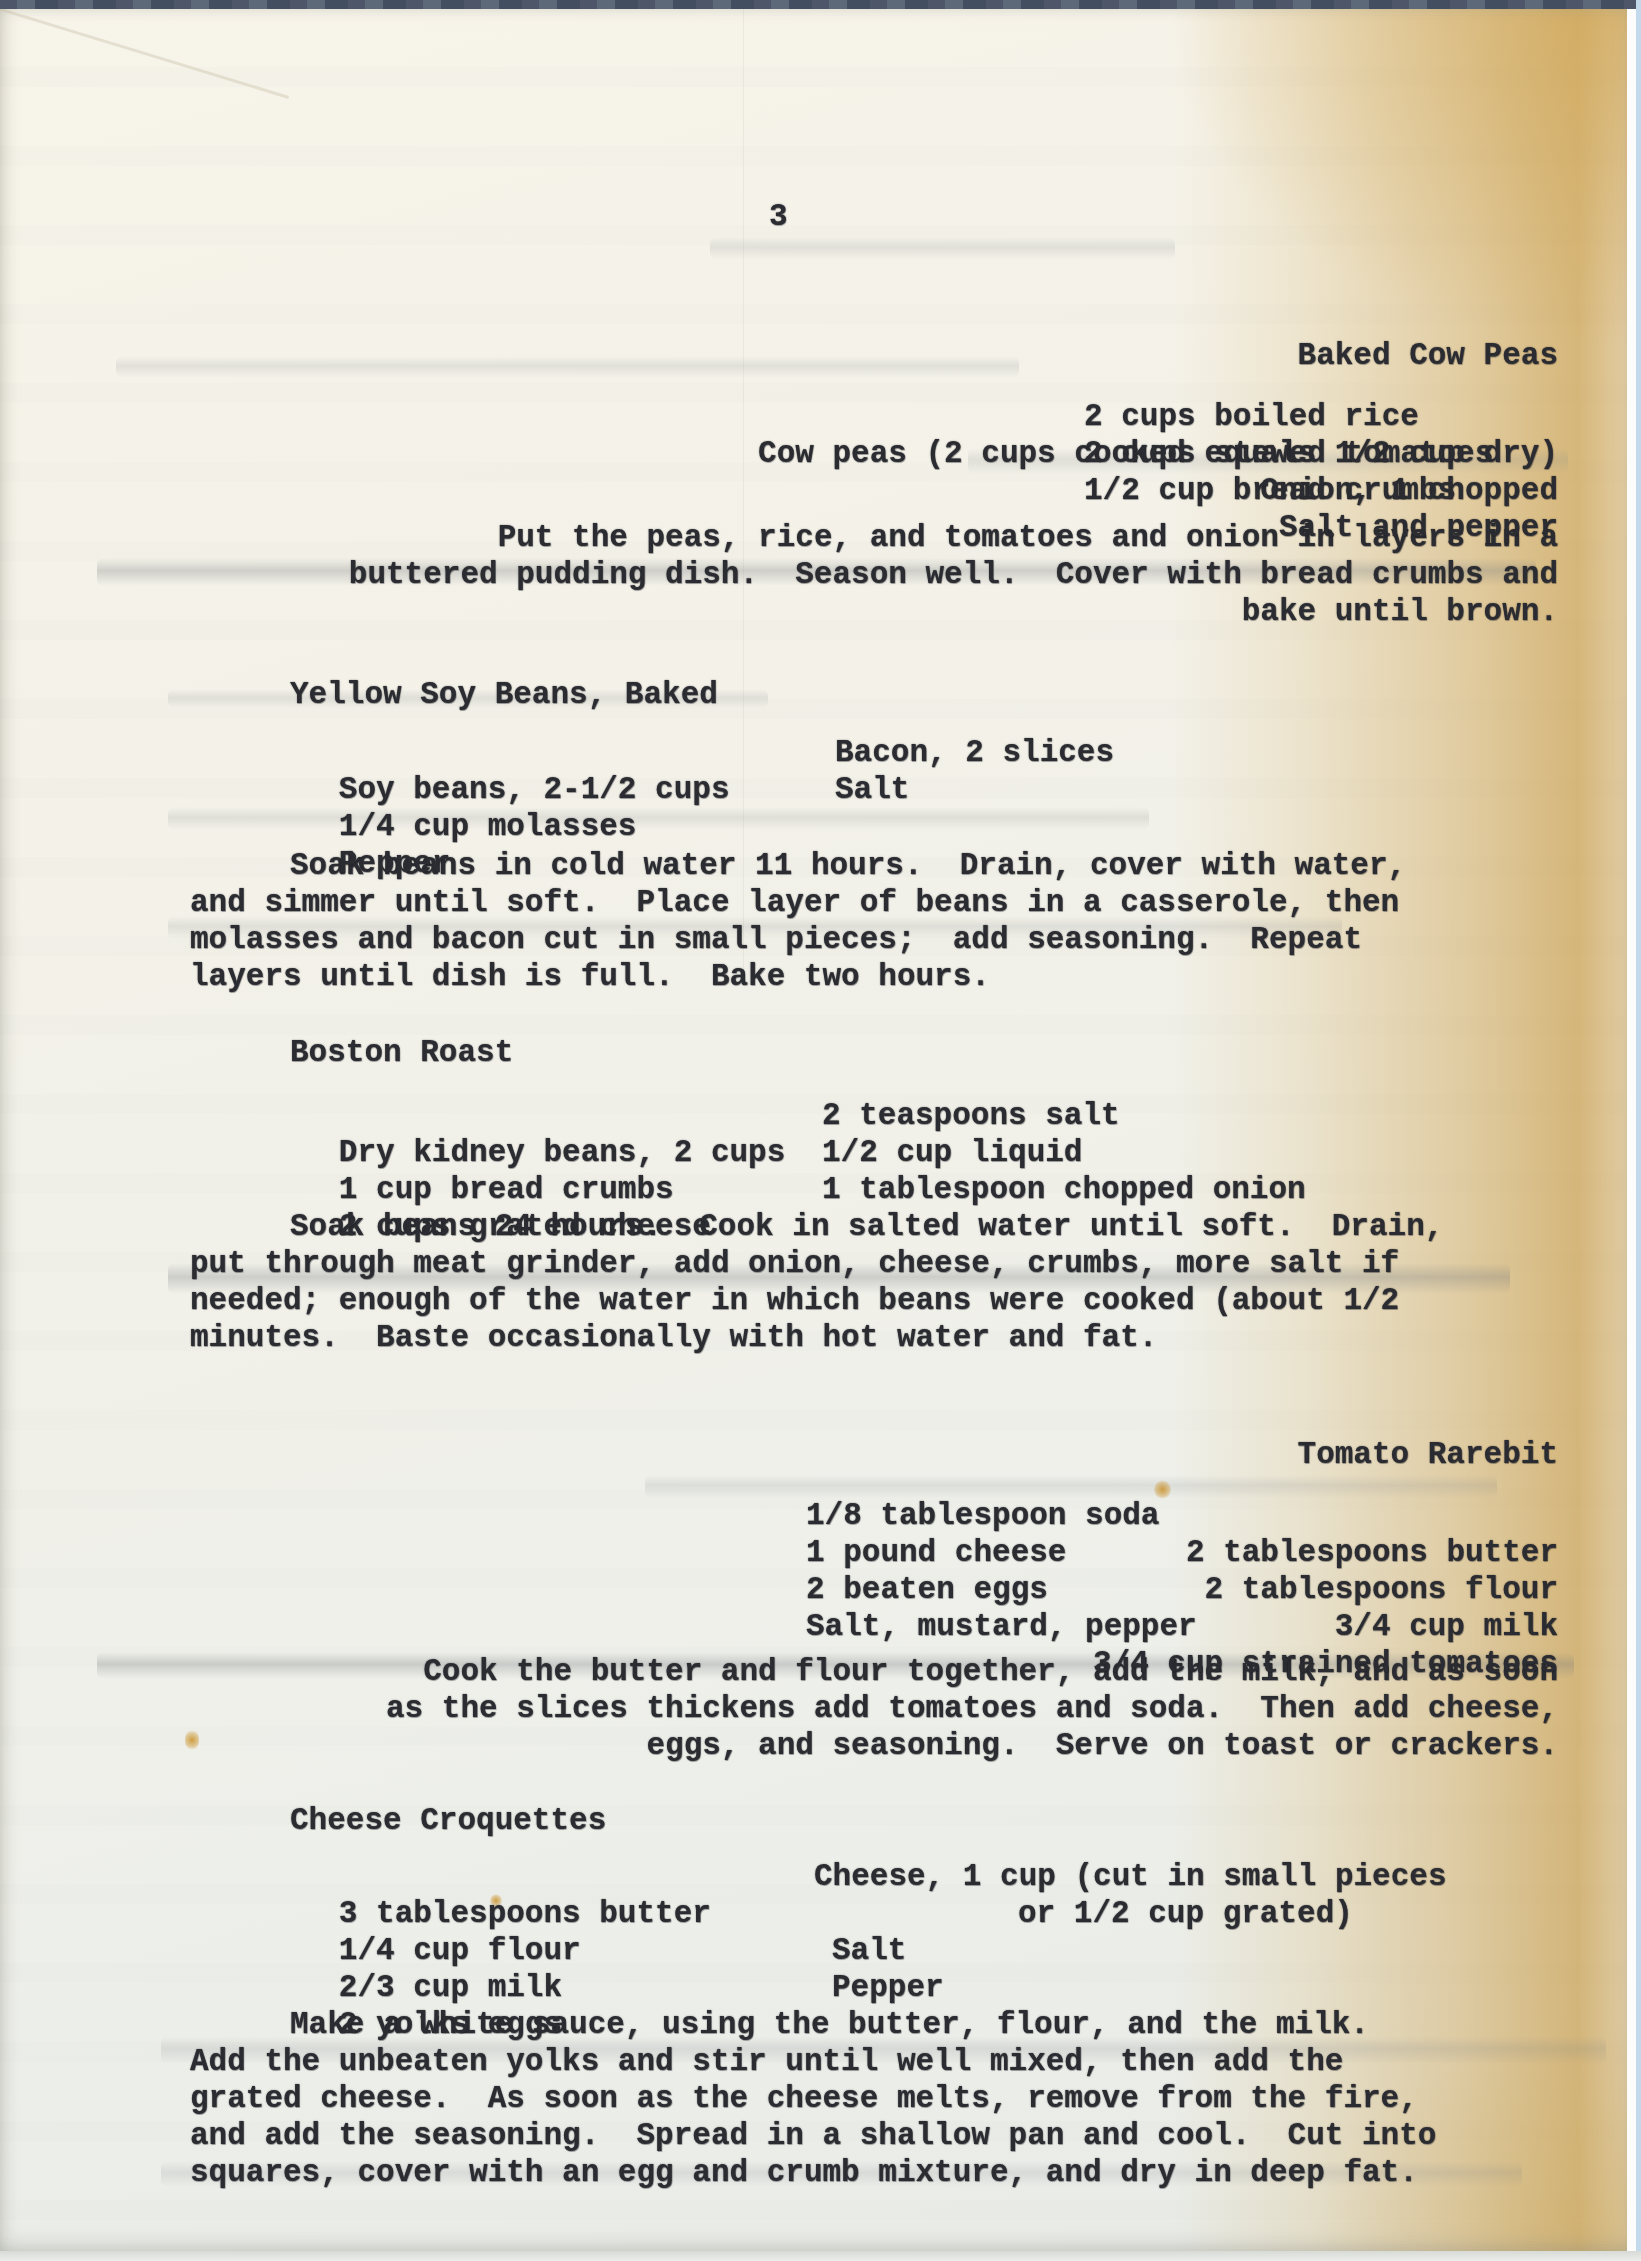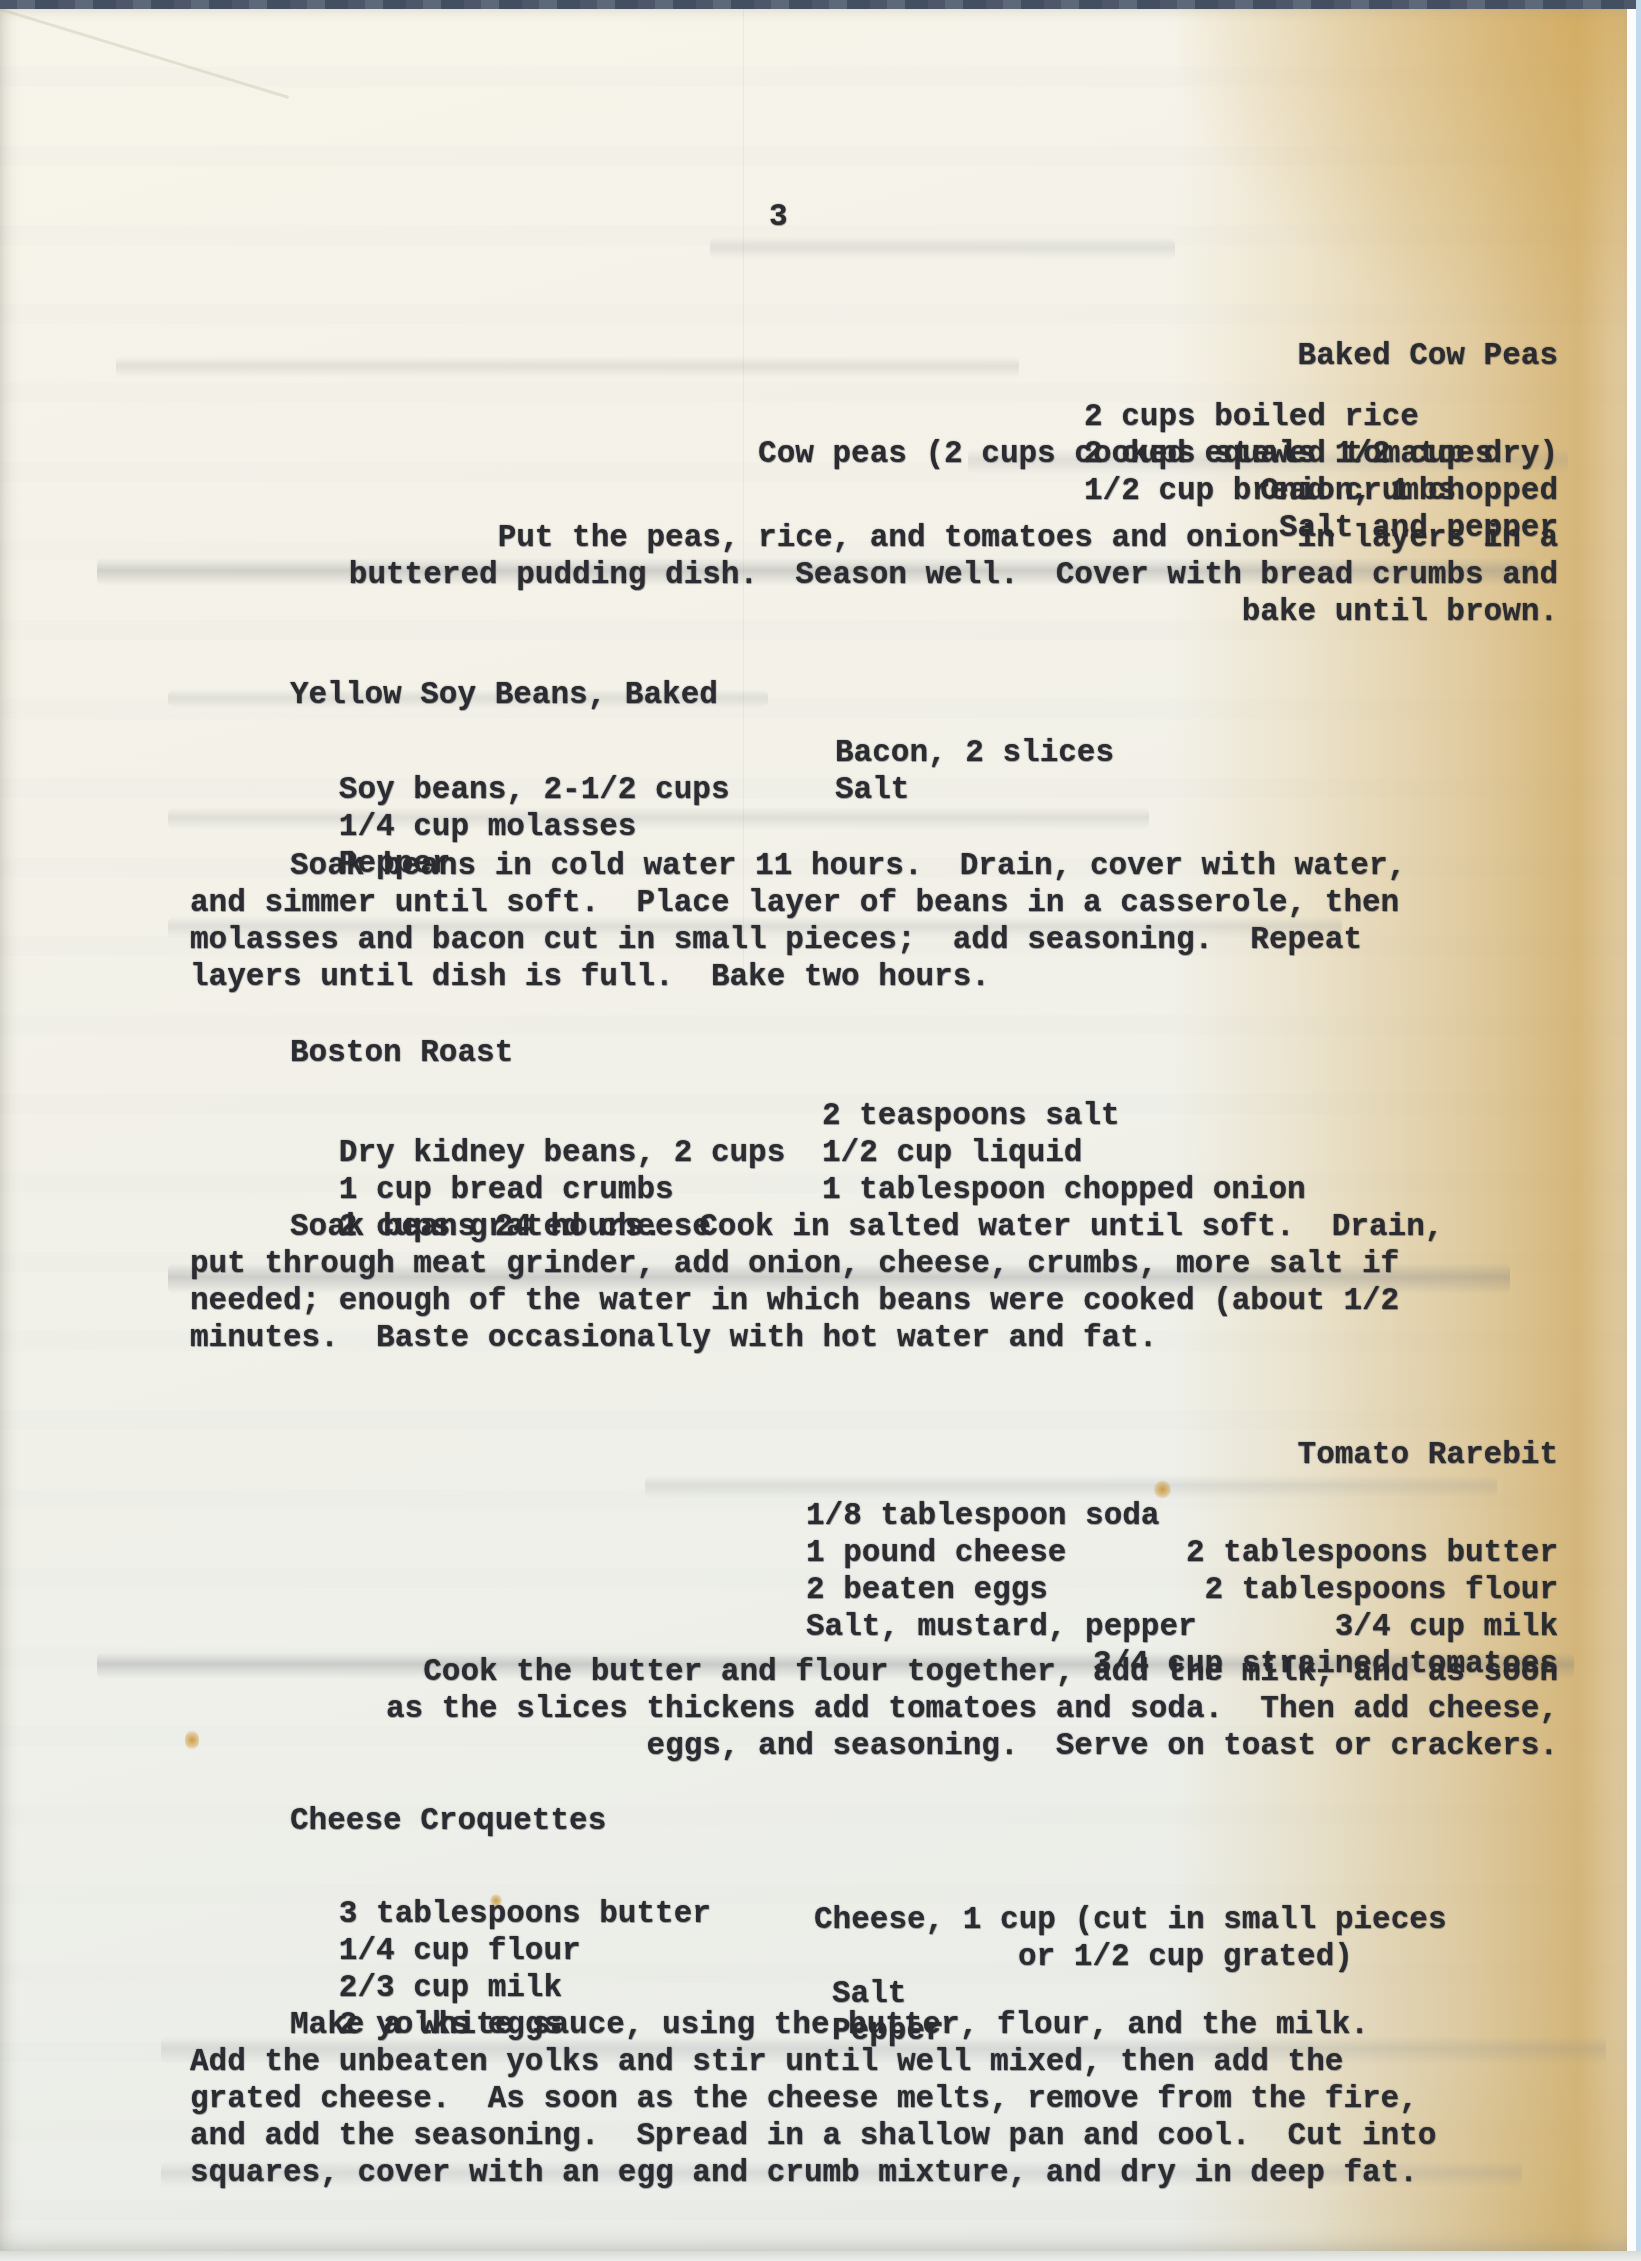--- a/index.html
+++ b/index.html
@@ -44,21 +44,21 @@
   .section{position:absolute;left:190px;width:1368px;}
   .sec-title{white-space:pre;padding-left:100px;}
   .row{position:relative;height:37px;white-space:pre;}
   .row .r{position:absolute;top:0;}
   .line{white-space:pre;}
   .indent{padding-left:100px;}
   #sec1{top:329px;text-align:right;} #sec1 .ing{margin-top:24.5px;} #sec1 .para{margin-top:10.3px;} #sec1 .r{left:894px;}
   #sec2{top:668px;} #sec2 .ing{margin-top:21px;} #sec2 .para{margin-top:2.6px;} #sec2 .r{left:645px;}
   #sec3{top:1026px;} #sec3 .ing{margin-top:26.5px;} #sec3 .para{margin-top:0;} #sec3 .r{left:632px;}
   #sec4{top:1428px;text-align:right;} #sec4 .ing{margin-top:24.5px;} #sec4 .para{margin-top:8px;} #sec4 .r{left:616px;}
-  #sec5{top:1794px;} #sec5 .ing{margin-top:19.4px;} #sec5 .para{margin-top:0;} #sec5 .r{left:624px;margin-top:43px;}
+  #sec5{top:1794px;} #sec5 .ing{margin-top:19.4px;} #sec5 .para{margin-top:0;} #sec5 .r{left:624px;}
   #sec5 .r-or{left:828px;} #sec5 .r-b{left:642px;}
 </style>
 </head>
 <body>
 
 <div class="paper">
   <div class="crease-d"></div>
   <div class="crease-v"></div>
 
   <div class="smudge" style="top:229px;left:710px;width:465px;height:23px;"></div>

